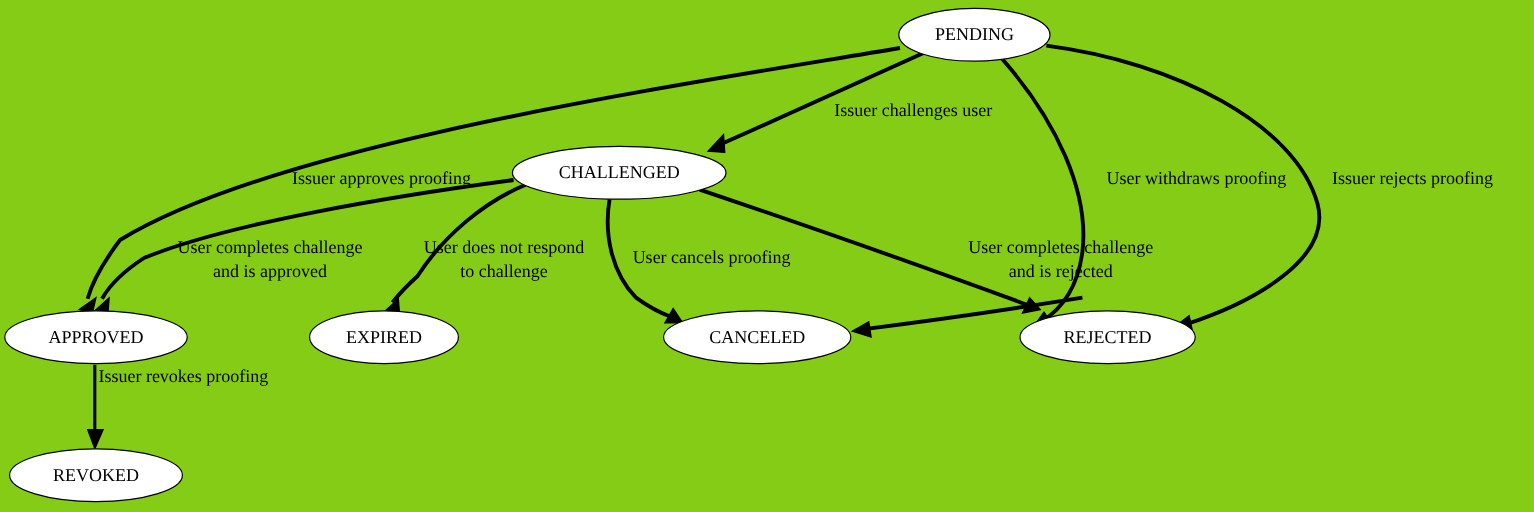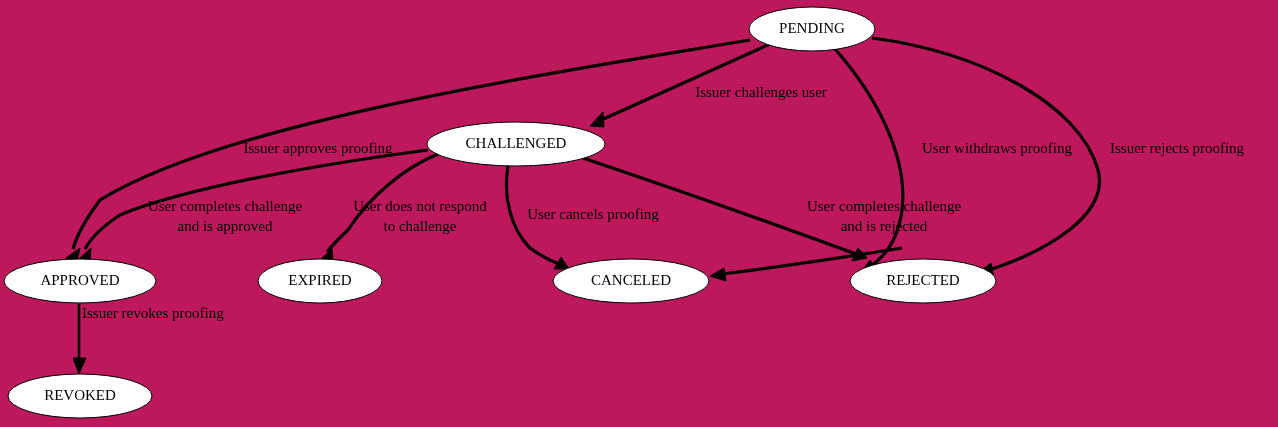--- a/index.html
+++ b/index.html
@@ -1,18 +1,18 @@
 <!DOCTYPE html>
 <html><head>
 <meta charset="utf-8">
 <style>
   html,body{margin:0;padding:0;background:#ffffff;}
   body{width:1278px;height:427px;overflow:hidden;
        font-family:"Liberation Serif","DejaVu Serif",serif;}
-  #diagram-root{position:relative;width:1278px;height:427px;background:#be185d;}
+  #diagram-root{position:relative;width:1278px;height:427px;background:#84cc16;}
   svg#graph{position:absolute;left:0;top:0;width:1278px;height:427px;display:block;}
   .node-ellipse{fill:#ffffff;stroke:#000000;stroke-width:1;}
   .node-label{font-family:"Liberation Serif","DejaVu Serif",serif;font-size:15px;
               fill:#000000;text-anchor:middle;dominant-baseline:middle;}
   .edge-path{fill:none;stroke:#000000;stroke-width:3.2;stroke-linecap:butt;}
   .edge-path.thin{stroke-width:2.6;}
   .edge-arrow{fill:#000000;stroke:#000000;stroke-width:1;}
   .edge-label{font-family:"Liberation Serif","DejaVu Serif",serif;font-size:15px;
               fill:#000000;}
   .edge-label.mid{text-anchor:middle;}

